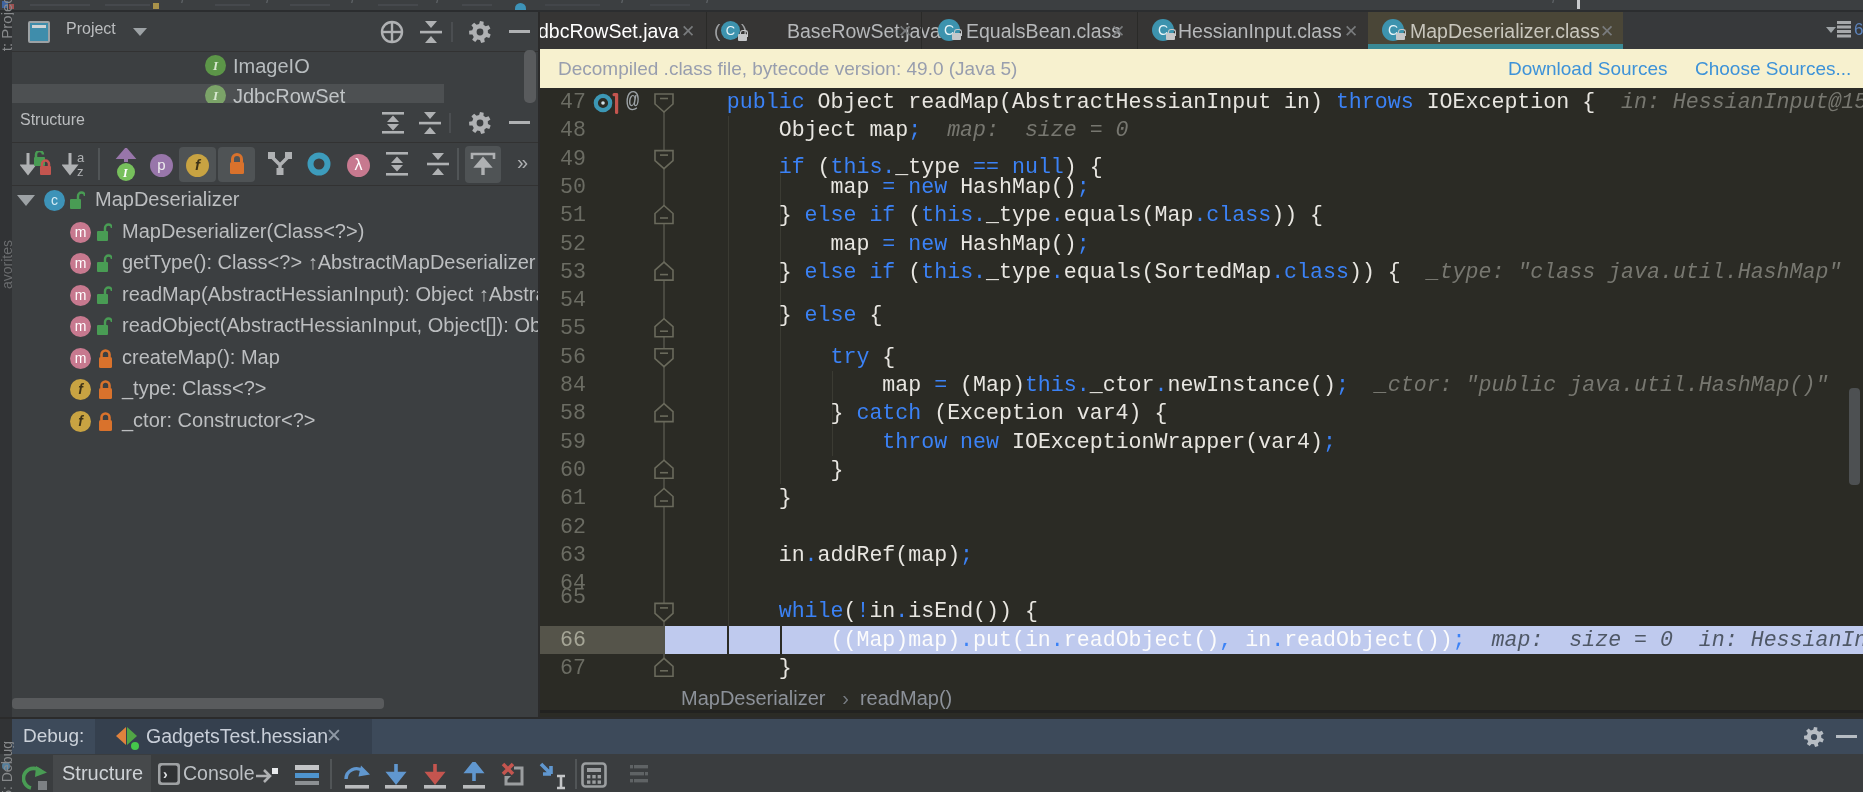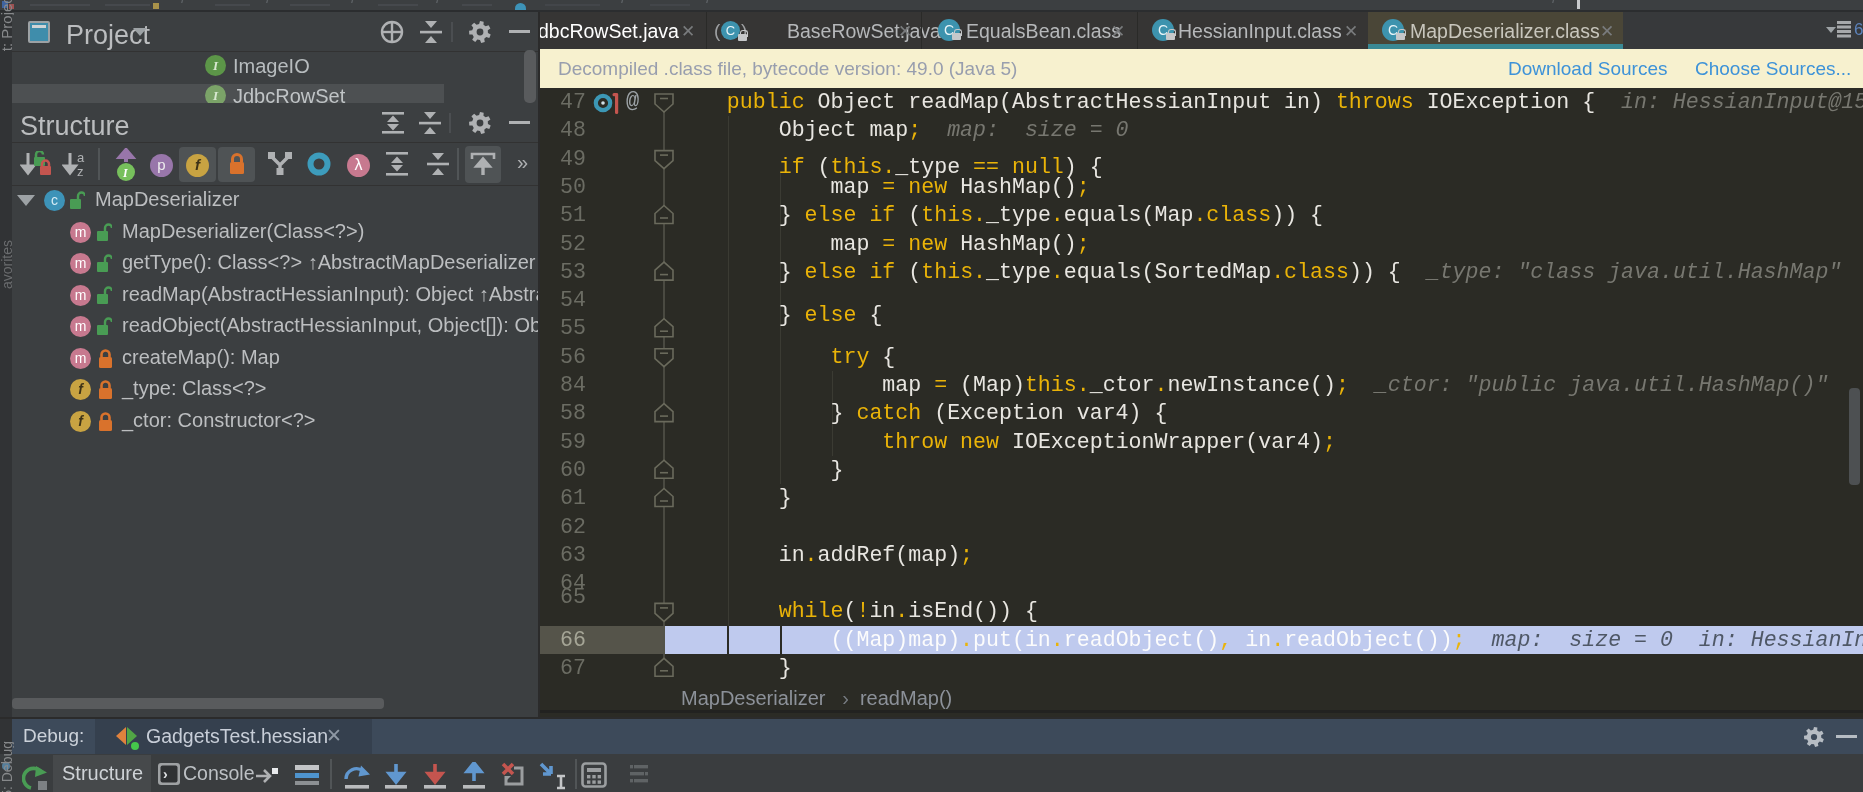--- a/index.html
+++ b/index.html
@@ -1,24 +1,24 @@
 <!DOCTYPE html>
 <html><head>
 <meta charset="utf-8">
 <style>
   * { margin:0; padding:0; box-sizing:border-box; }
   html,body { width:1863px; height:792px; overflow:hidden; background:#3c3f41;
     font-family:"Liberation Sans", sans-serif; }
   .abs { position:absolute; }
   #stage { position:relative; width:1863px; height:792px; overflow:hidden; }
-  .ui { color:#bbbdbf; font-size:27px; }
+  .ui { color:#bbbdbf; font-size:16px; }
   .cl { position:absolute; left:135px; width:1188px; height:29px;
         font-family:"Liberation Mono", monospace; font-size:21.6px; line-height:28.3px;
         white-space:pre; color:#e8e6e1; overflow:hidden; }
-  .k { color:#eab308; }
+  .k { color:#3b82f6; }
   .h { color:#777770; font-style:italic; }
   .num { position:absolute; left:0; width:46px; text-align:right;
          font-family:"Liberation Mono", monospace; font-size:21.6px; line-height:28.3px;
          color:#6b6c63; }
   .circ { position:absolute; border-radius:50%; text-align:center; }
   .tabsep { position:absolute; top:12px; width:1px; height:37px; background:#2a2a28; }
   .tabx { position:absolute; color:#797b7d; font-size:17px; top:9px; }
   .ticon { position:absolute; top:7px; width:22px; height:22px; border-radius:50%;
            background:#3d93ae; color:#e8f4f8; font-size:14px; line-height:22px; text-align:center; }
   .lock { position:absolute; width:9px; height:7px; background:#c6c8ca; border-radius:1px; }

